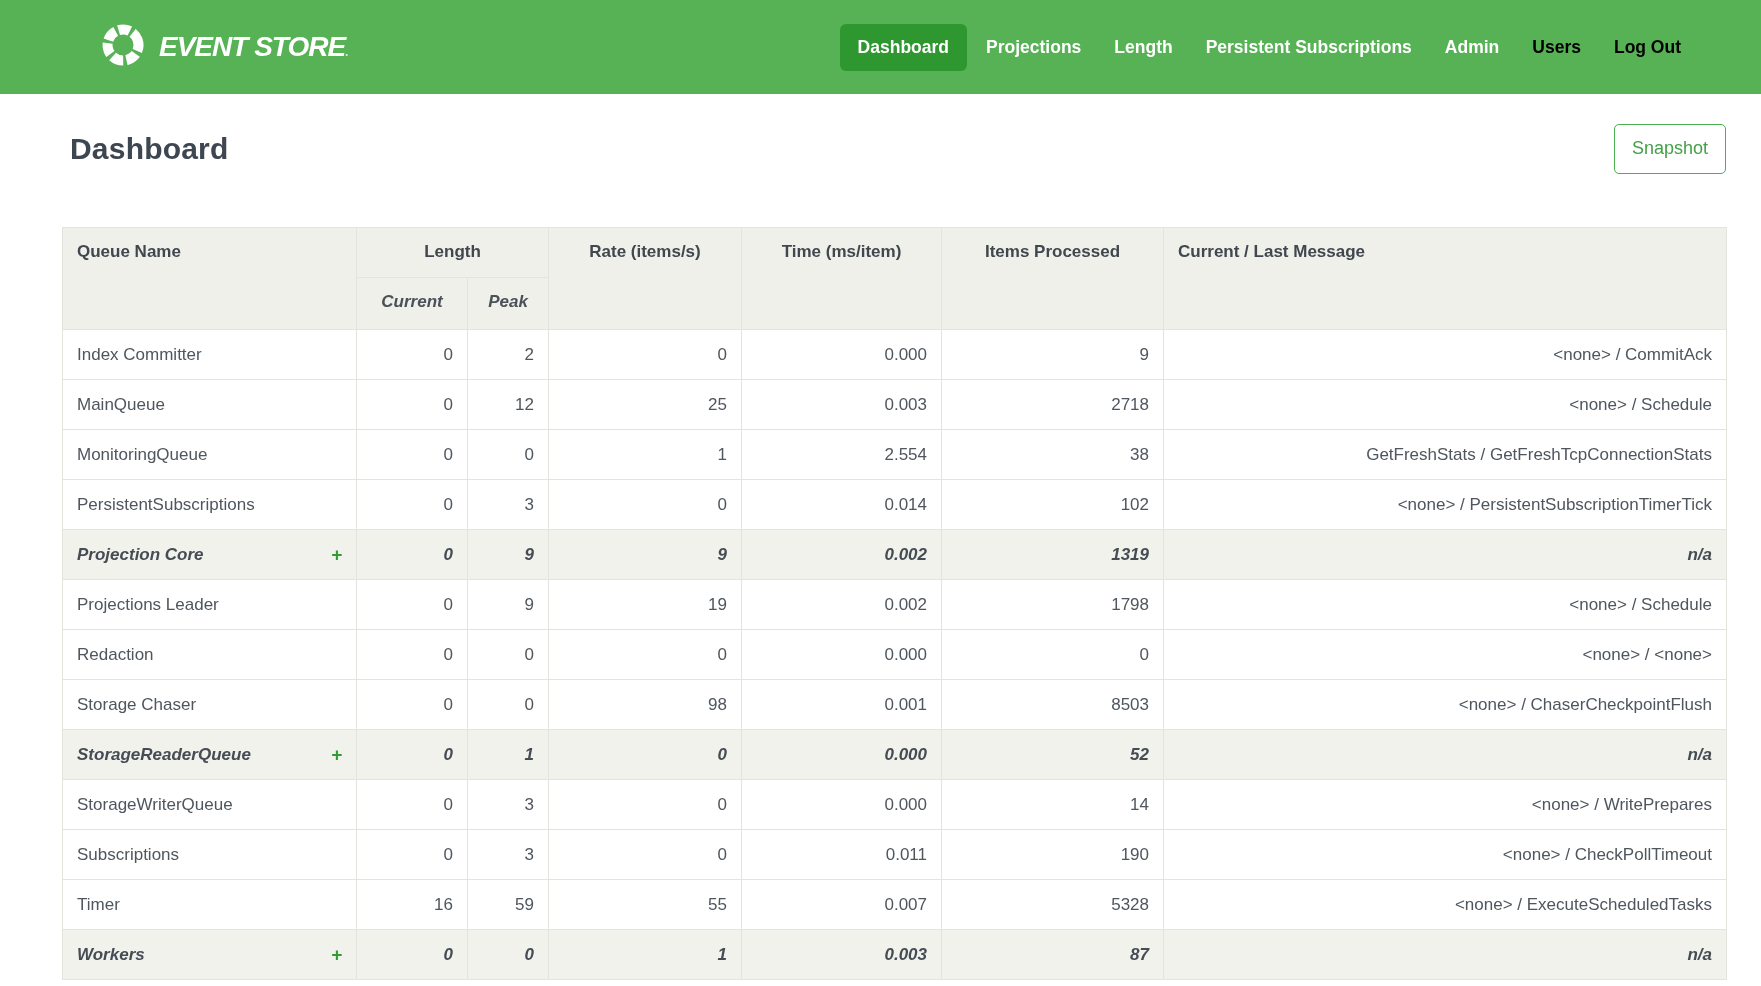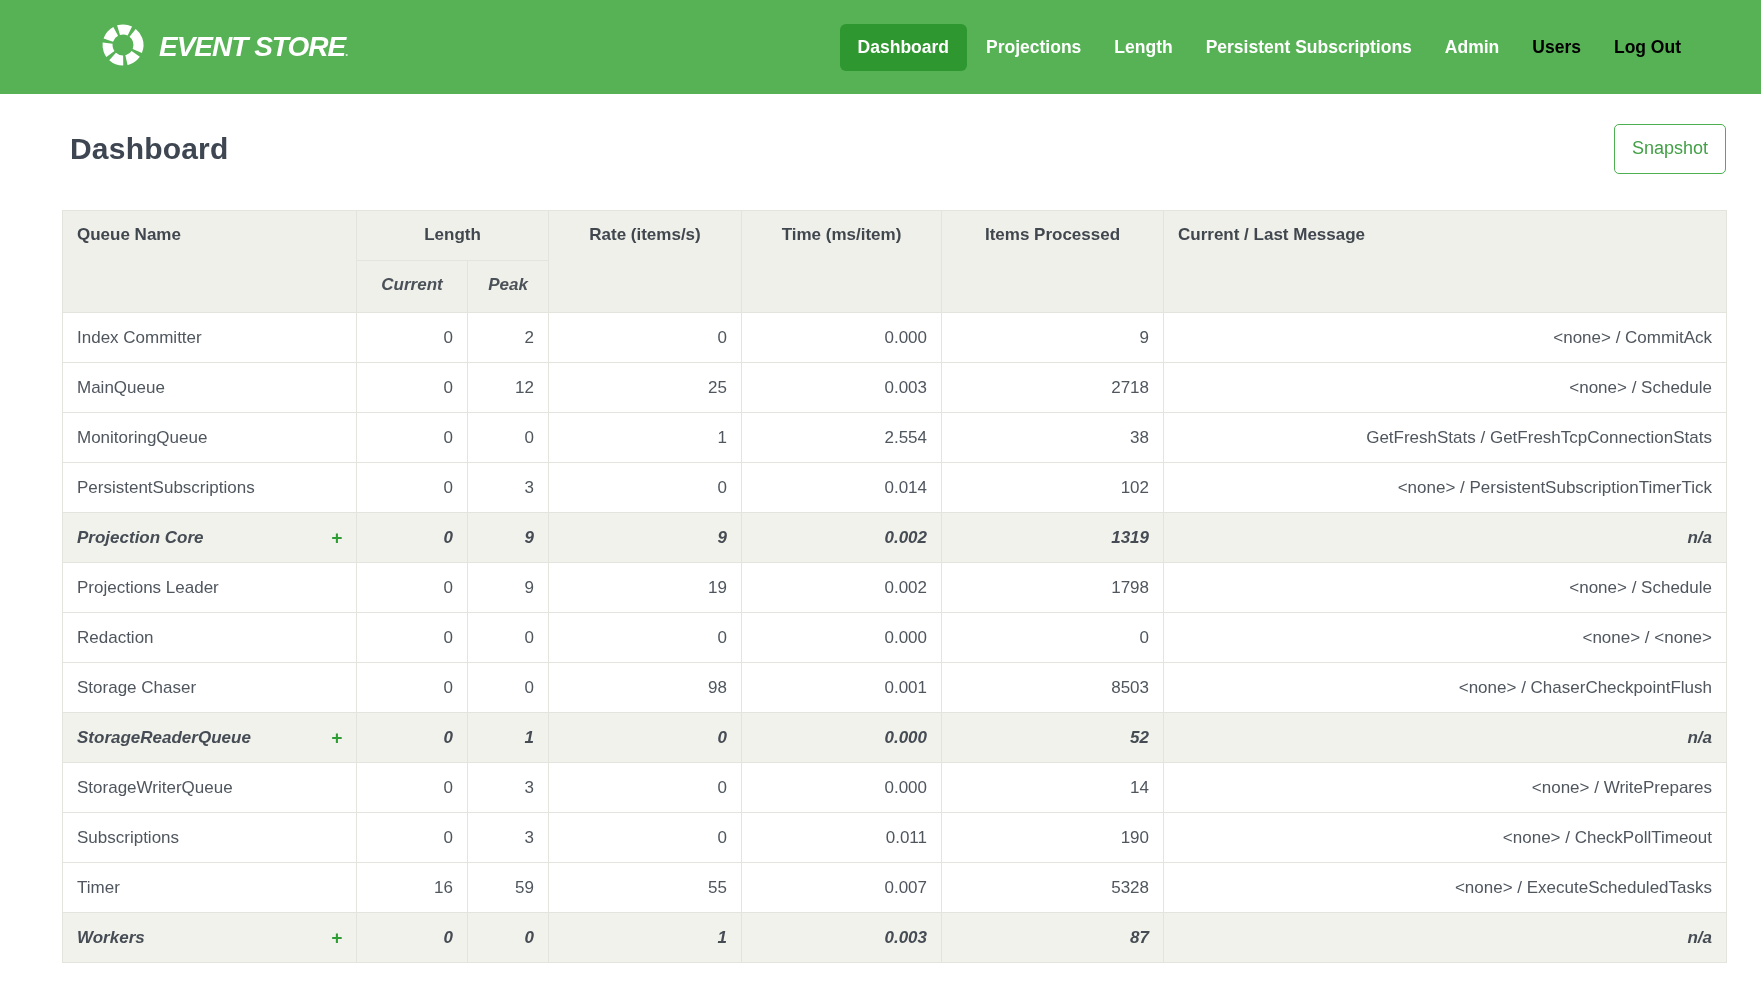--- a/index.html
+++ b/index.html
@@ -67,21 +67,21 @@
     padding:13px 17px;
     border-radius:5px;
     cursor:pointer;
     line-height:1.2;
   }
 
   
   table.queues {
     width:1664px;
     border-collapse:collapse;
-    margin-top:34px;
+    margin-top:51px;
     font-size:17px;
     color:#4f565e;
     table-layout:fixed;
   }
   .queues th, .queues td { border:1px solid #e4e4de; }
   .queues thead th {
     background:#f0f0ea;
     color:#40474f;
     font-weight:bold;
     text-align:center;

